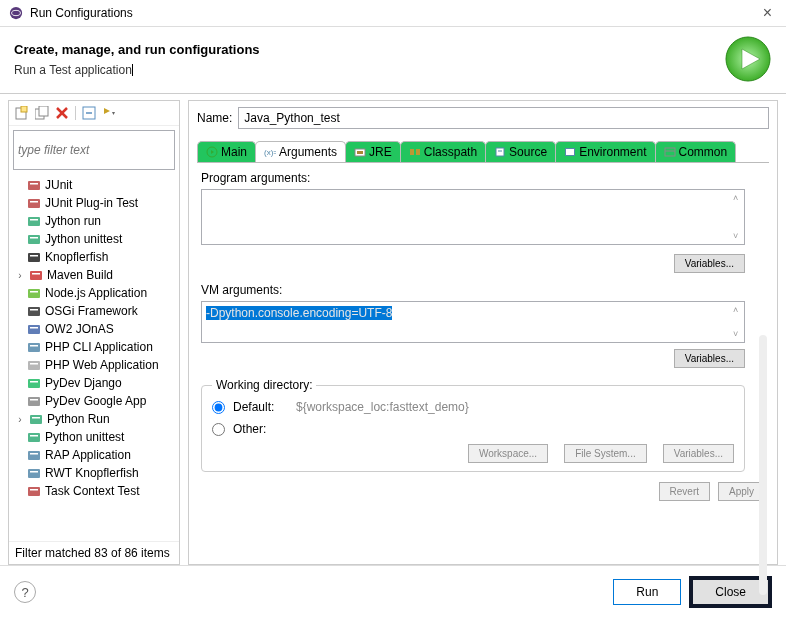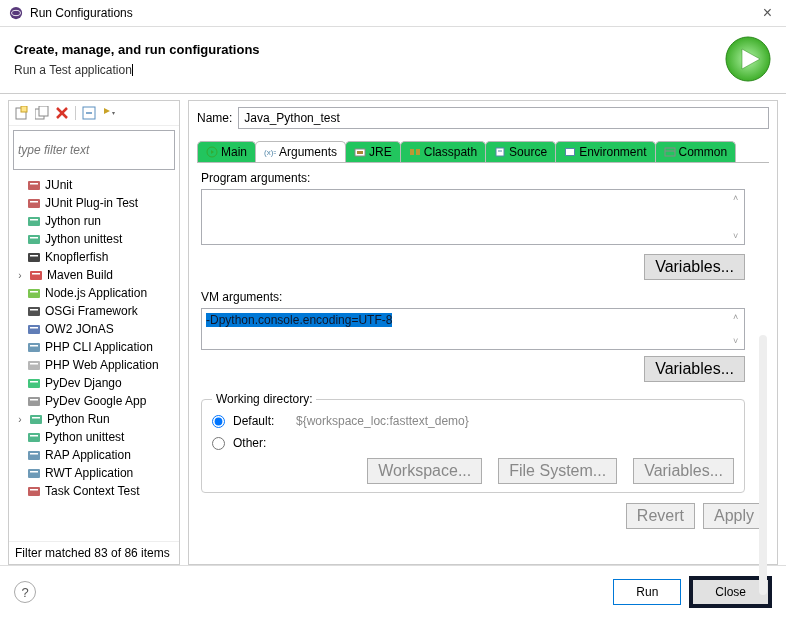--- a/index.html
+++ b/index.html
@@ -33,22 +33,22 @@
 .name-row label { font-size: 12px; }
 .name-input { flex: 1; padding: 3px 5px; border: 1px solid #abadb3; font-size: 12px; }
 .tabs { display: flex; border-bottom: 1px solid #bbb; }
 .tab { display: flex; align-items: center; gap: 3px; padding: 3px 8px; border: 1px solid #bbb; border-bottom: none; background: #fff; font-size: 12px; cursor: pointer; margin-right: -1px; border-radius: 5px 5px 0 0; }
 .tab.inactive { background: #22c55e; }
 .tab-icon { width: 12px; height: 12px; display: flex; align-items: center; justify-content: center; }
 .tab-content { flex: 1; padding: 8px 4px 0 4px; position: relative; }
 .group-label { font-size: 12px; margin-bottom: 4px; }
 .textarea-wrap { position: relative; margin-bottom: 6px; }
 .txtarea { width: 100%; height: 52px; border: 1px solid #abadb3; padding: 4px; font-size: 12px; resize: none; font-family: inherit; }
-.selected-text { background: #0078d7; color: #0f172a; }
-.btn { padding: 3px 10px; border: 1px solid #adadad; background: #e1e1e1; font-size: 16px; cursor: pointer; }
+.selected-text { background: #0078d7; color: #e5e5e5; }
+.btn { padding: 3px 10px; border: 1px solid #adadad; background: #e1e1e1; font-size: 10px; cursor: pointer; }
 .btn:disabled { color: #888; background: #f0f0f0; }
 .btn-row-right { display: flex; justify-content: flex-end; margin-bottom: 10px; }
 fieldset { border: 1px solid #ccc; padding: 8px 10px; border-radius: 4px; }
 legend { font-size: 12px; padding: 0 4px; }
 .radio-row { display: flex; align-items: center; gap: 8px; margin-bottom: 8px; }
 .radio-row input[type="radio"] { margin: 0; }
 .radio-row .value { color: #888; }
 .wd-btns { display: flex; justify-content: flex-end; gap: 16px; }
 .bottom-right-btns { display: flex; justify-content: flex-end; gap: 8px; margin-top: 10px; }
 .dialog-footer { display: flex; align-items: center; padding: 10px 14px; border-top: 1px solid #ddd; }
@@ -277,21 +277,21 @@
           </span>
           <span class="tree-label">RAP Application</span>
         </div>
         <div class="tree-item">
           <span class="tree-icon">
             <svg width="14" height="14" viewBox="0 0 14 14">
               <rect x="1" y="3" width="12" height="9" rx="1" fill="#58a" opacity="0.85"></rect>
               <rect x="3" y="5" width="8" height="1.5" fill="#fff"></rect>
             </svg>
           </span>
-          <span class="tree-label">RWT Application</span>
+          <span class="tree-label">RWT Knopflerfish</span>
         </div>
         <div class="tree-item">
           <span class="tree-icon">
             <svg width="14" height="14" viewBox="0 0 14 14">
               <rect x="1" y="3" width="12" height="9" rx="1" fill="#b44" opacity="0.85"></rect>
               <rect x="3" y="5" width="8" height="1.5" fill="#fff"></rect>
             </svg>
           </span>
           <span class="tree-label">Task Context Test</span>
         </div>

